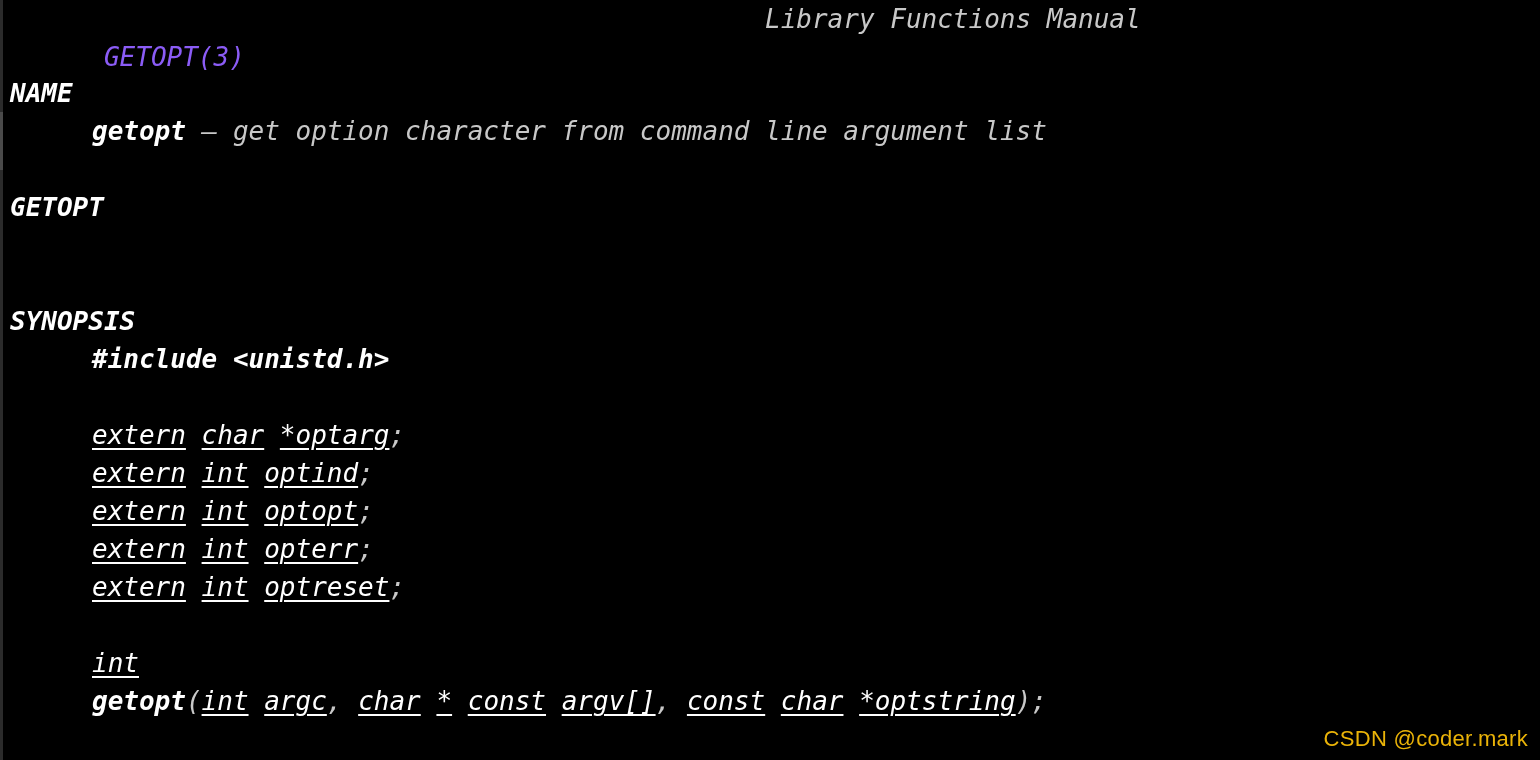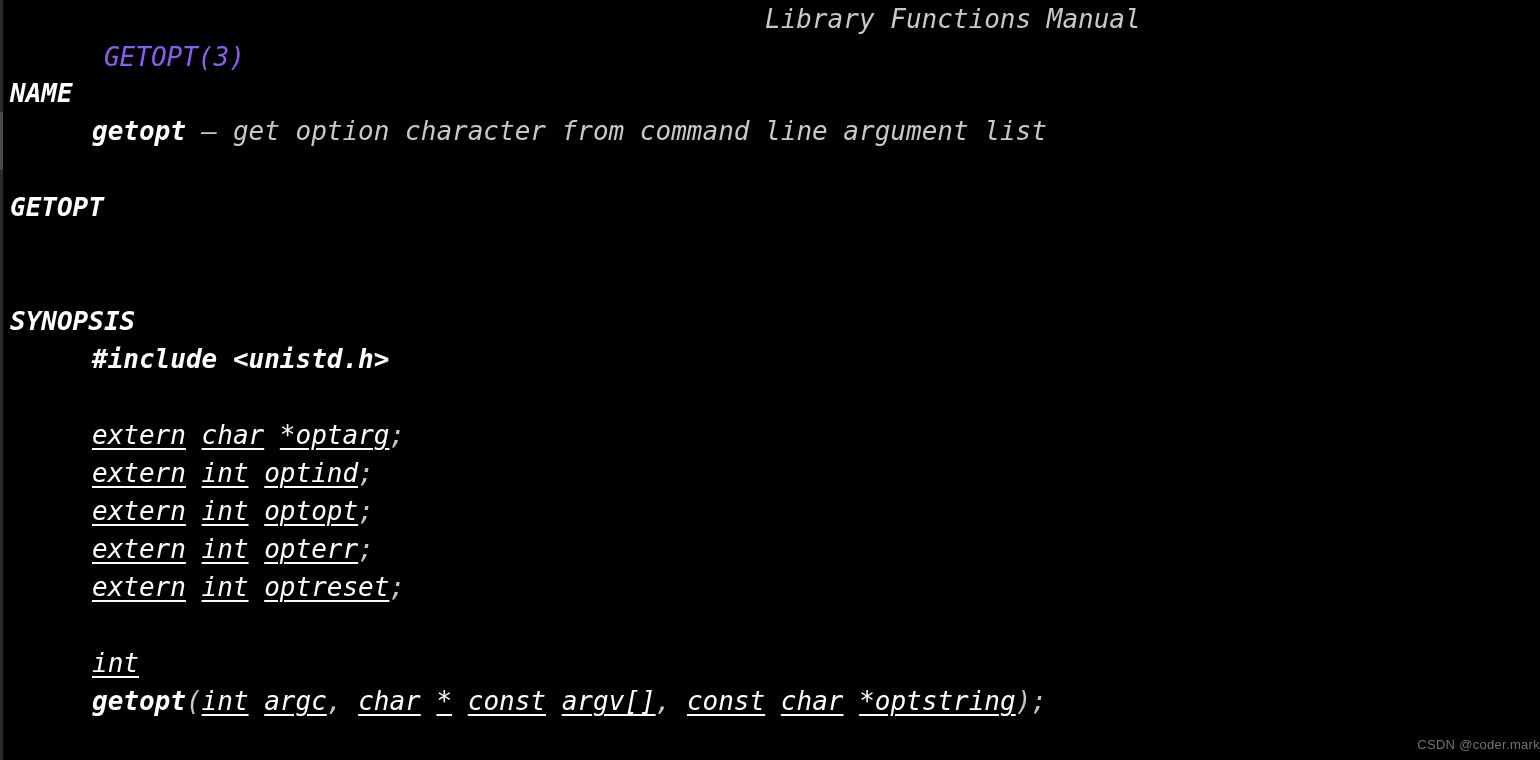--- a/index.html
+++ b/index.html
@@ -112,25 +112,25 @@
     font-style: italic;
     color: #ffffff;
     text-decoration: underline;
     text-underline-offset: 4px;
     text-decoration-thickness: 2px;
   }
 
   
   #watermark {
     position: absolute;
-    right: 0;
+    right: 12px;
     bottom: 8px;
     font-family: "Liberation Sans", sans-serif;
-    font-size: 13px;
-    color: #737373;
+    font-size: 22px;
+    color: #eab308;
     letter-spacing: 0.3px;
   }
 </style>
 </head>
 <body>
 
 <div id="terminal">
 
   <div id="left-edge"></div>
   <div id="left-edge-highlight"></div>

